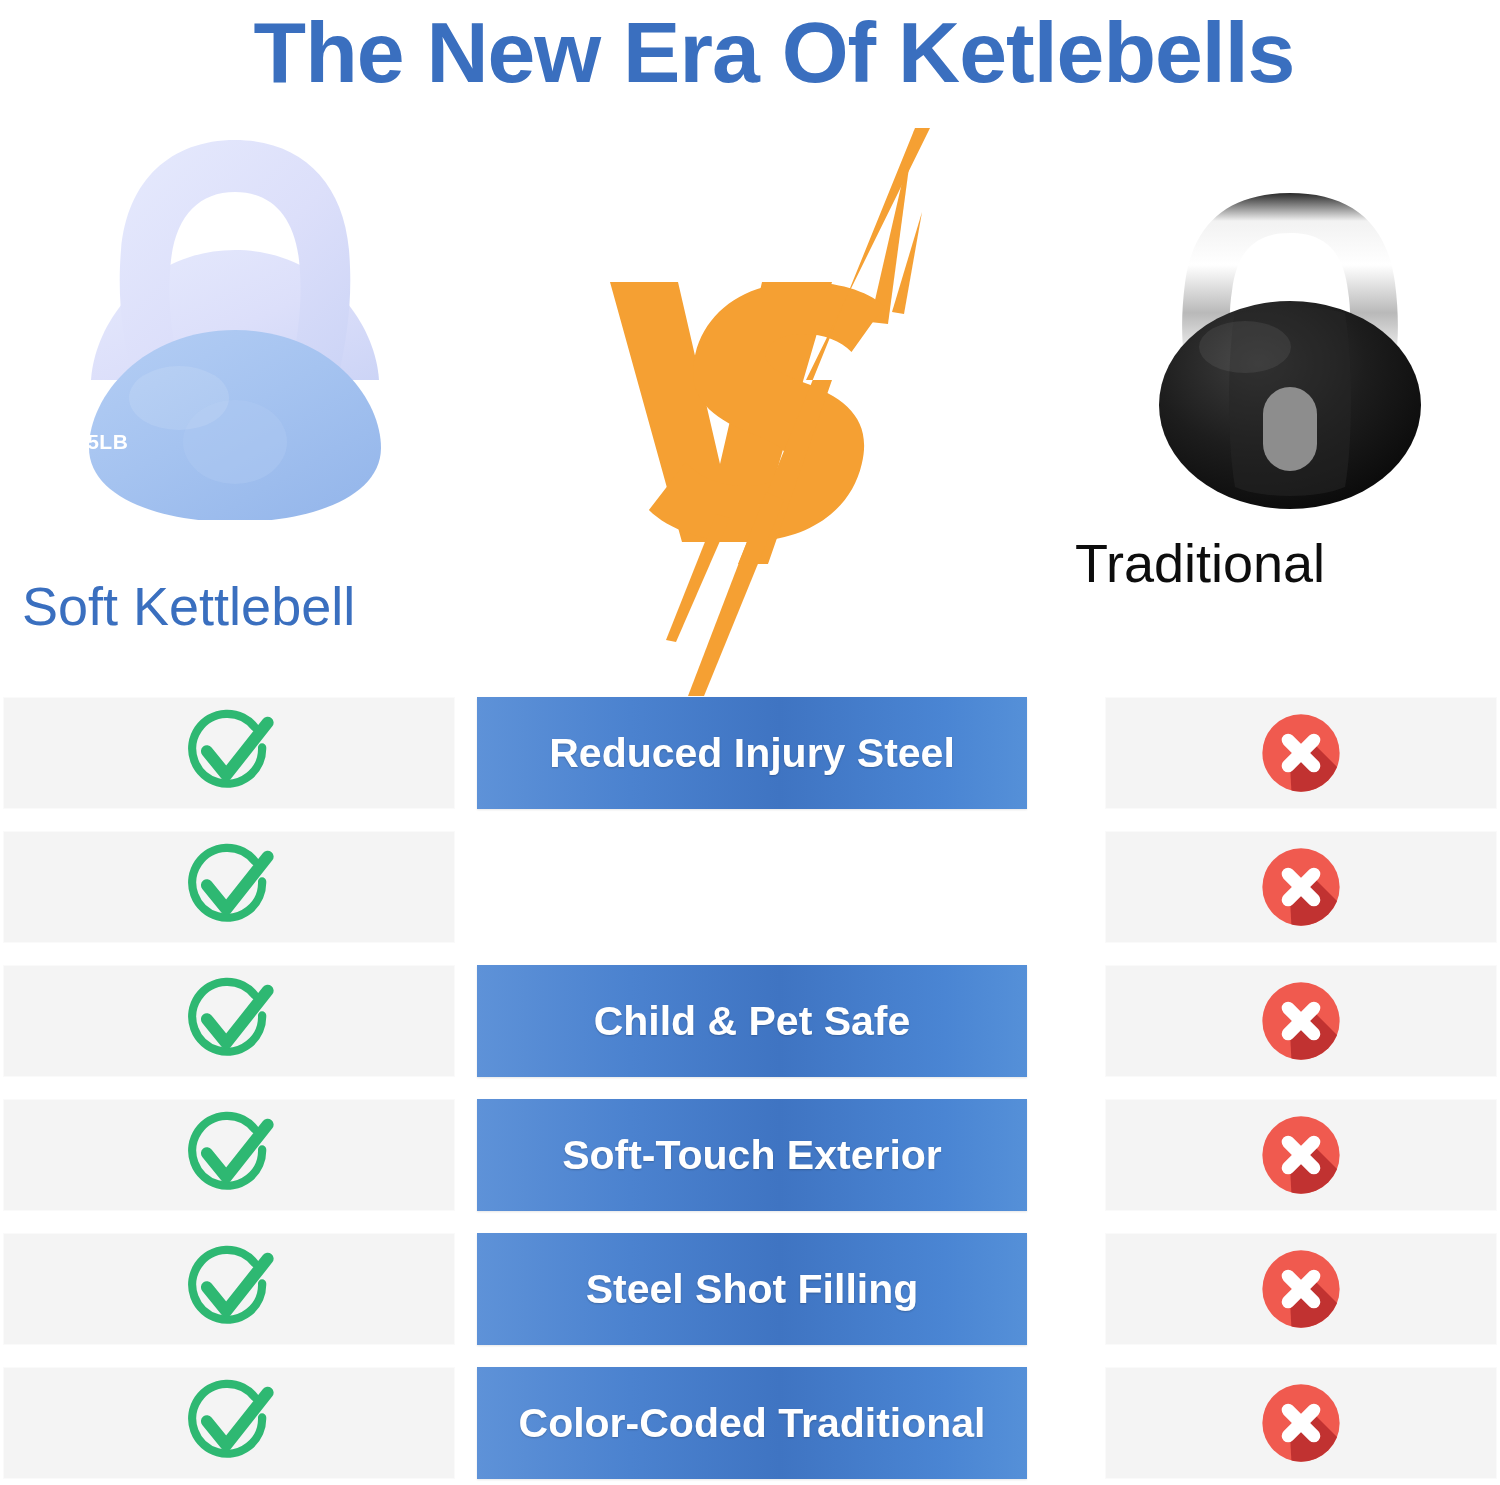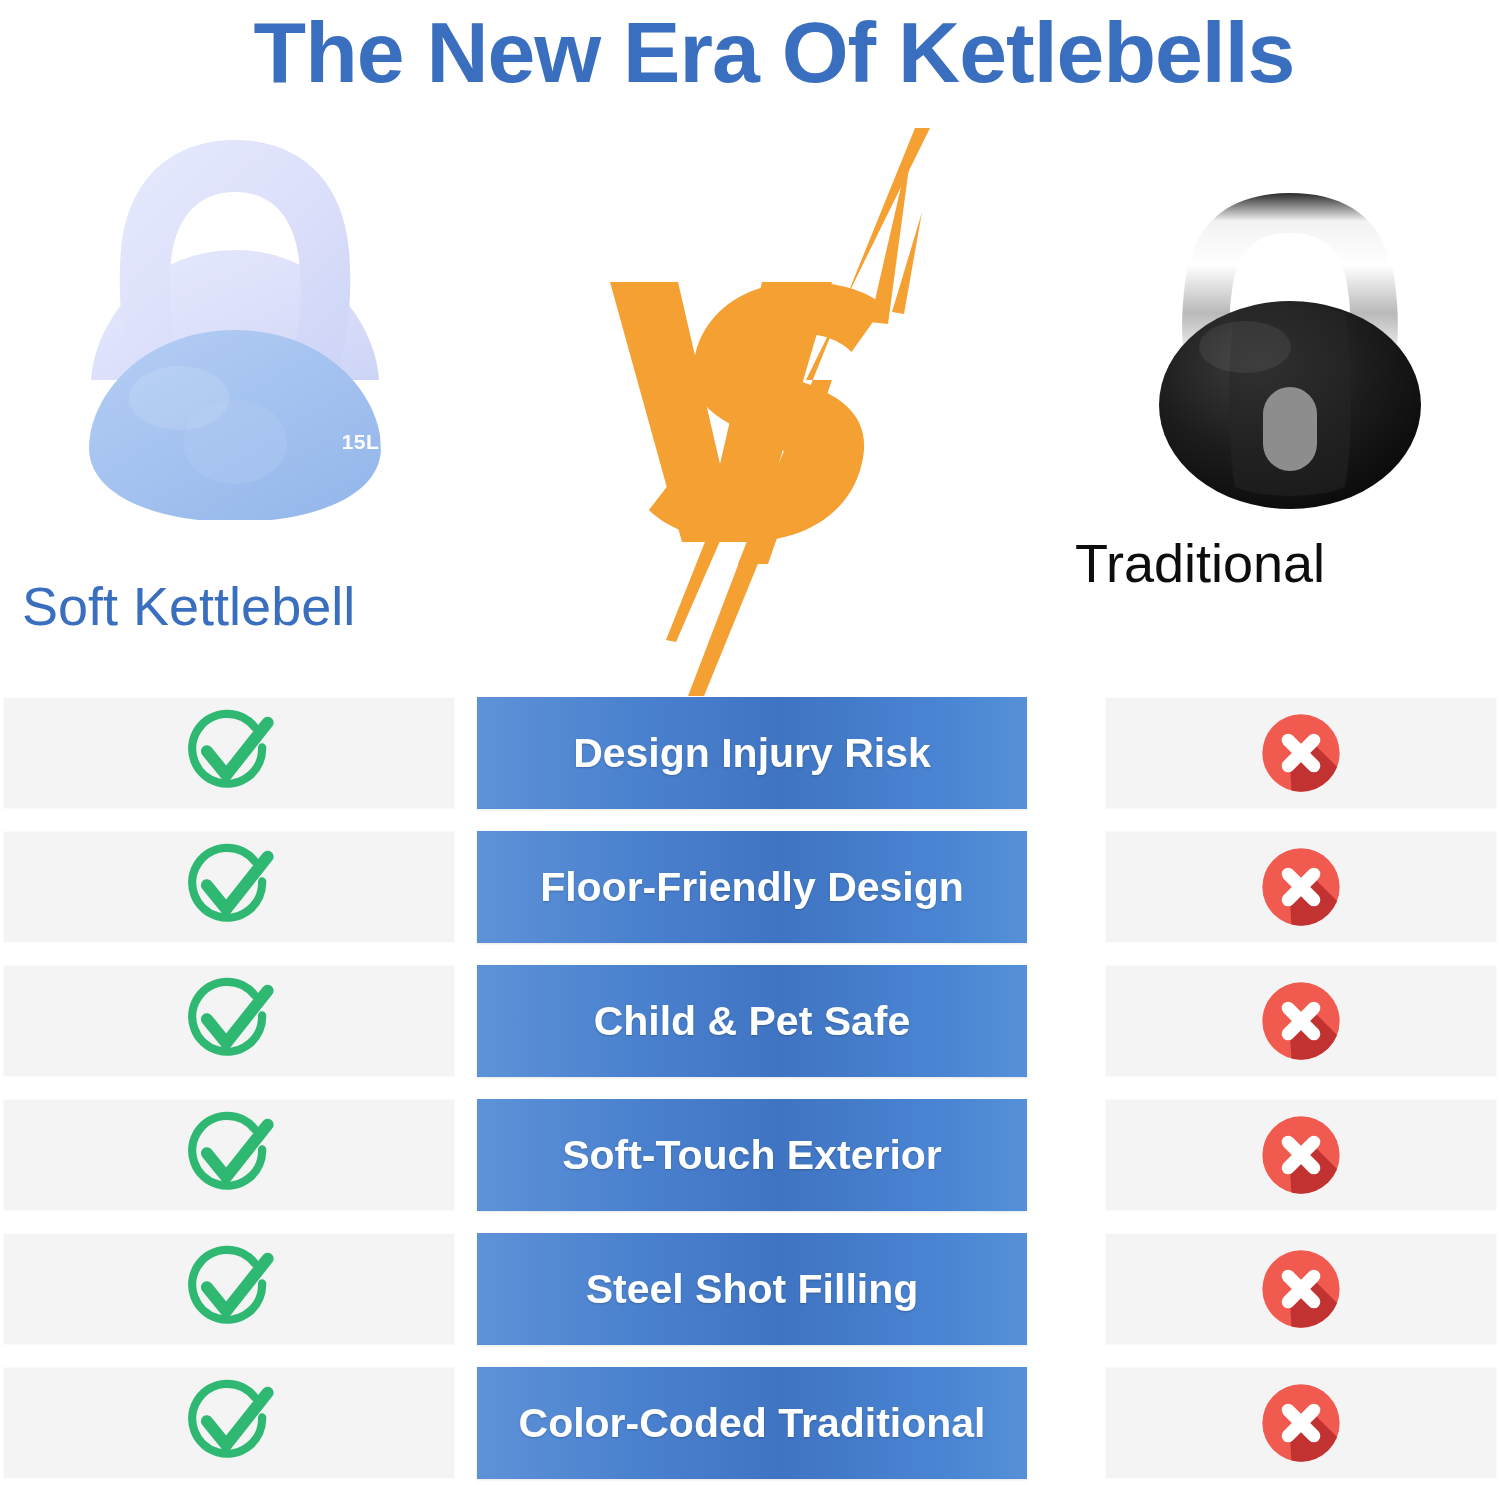--- a/index.html
+++ b/index.html
@@ -150,21 +150,21 @@
   }
 
   .icon-yes, .icon-no { width: 92px; height: 92px; display: block; }
 
   
   #kb-weight-label {
     position: absolute;
     left: 0;
     top: 300px;
     width: 320px;
-    text-align: right;
+    text-align: left;
     color: #ffffff;
     font-size: 21px;
     font-weight: bold;
     letter-spacing: 0.5px;
   }
 </style>
 </head>
 <body>
 
 <div id="page">
@@ -303,21 +303,21 @@
 
   <div id="table">
       <div class="row">
         <div class="cell-side cell-left">
   <svg class="icon-yes" viewBox="0 0 100 100">
     <path d="M78 22 A 38 38 0 1 0 86 44" fill="none" stroke="#2eb872" stroke-width="9" stroke-linecap="round"></path>
     <path d="M26 48 L 47 74 L 92 17" fill="none" stroke="#2eb872" stroke-width="13" stroke-linecap="round" stroke-linejoin="round"></path>
   </svg>
 </div>
         <div class="cell-center">
-          <span class="feature-label">Design Injury Risk</span>
+          <span class="feature-label">Reduced Injury Steel</span>
         </div>
         <div class="cell-side cell-right">
   <svg class="icon-no" viewBox="0 0 100 100">
     <defs>
       <clipPath id="noClip">
                 <circle cx="50" cy="50" r="42"></circle>
               </clipPath>
     </defs>
     <circle cx="50" cy="50" r="42" fill="#f05a4f"></circle>
     <g clip-path="url(#noClip)">
@@ -330,23 +330,20 @@
   </svg>
 </div>
       </div>
       <div class="row">
         <div class="cell-side cell-left">
   <svg class="icon-yes" viewBox="0 0 100 100">
     <path d="M78 22 A 38 38 0 1 0 86 44" fill="none" stroke="#2eb872" stroke-width="9" stroke-linecap="round"></path>
     <path d="M26 48 L 47 74 L 92 17" fill="none" stroke="#2eb872" stroke-width="13" stroke-linecap="round" stroke-linejoin="round"></path>
   </svg>
 </div>
-        <div class="cell-center">
-          <span class="feature-label">Floor-Friendly Design</span>
-        </div>
         <div class="cell-side cell-right">
   <svg class="icon-no" viewBox="0 0 100 100">
     <defs>
       <clipPath id="noClip">
                 <circle cx="50" cy="50" r="42"></circle>
               </clipPath>
     </defs>
     <circle cx="50" cy="50" r="42" fill="#f05a4f"></circle>
     <g clip-path="url(#noClip)">
       <path d="M62 38 L 100 76 L 100 100 L 40 100 L 38 62 Z" fill="#b92b2b" opacity="0.85"></path>

